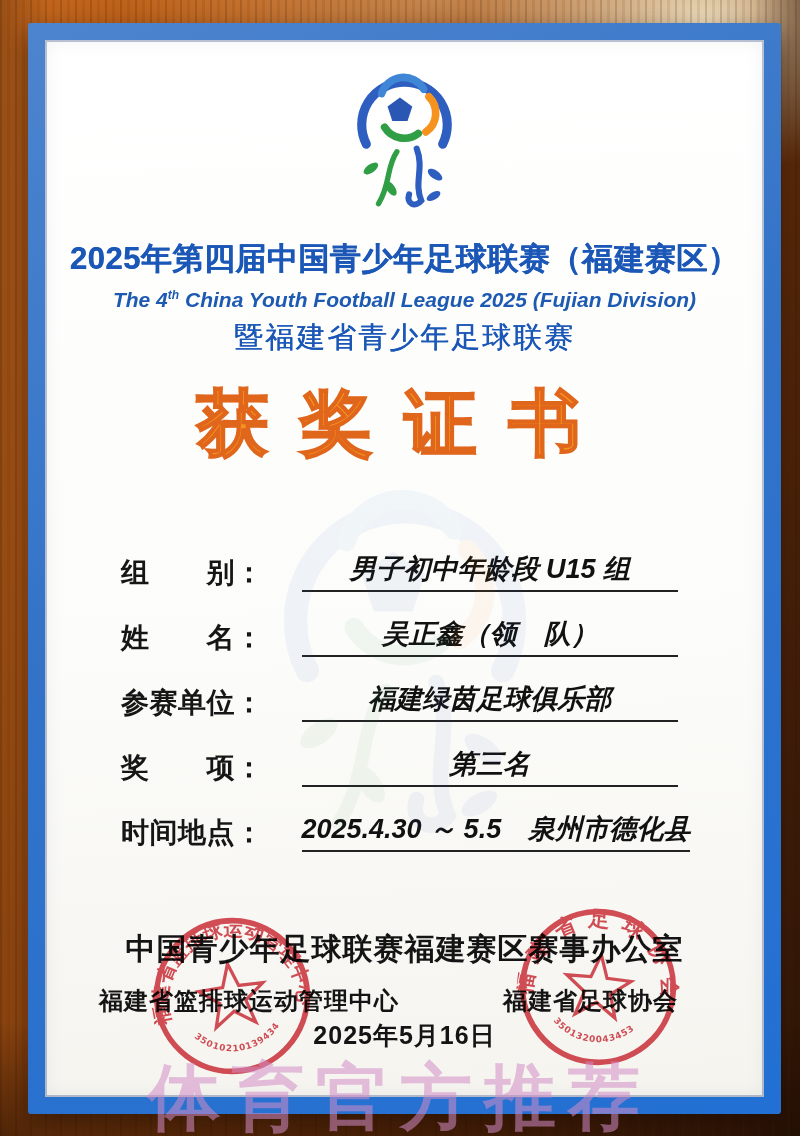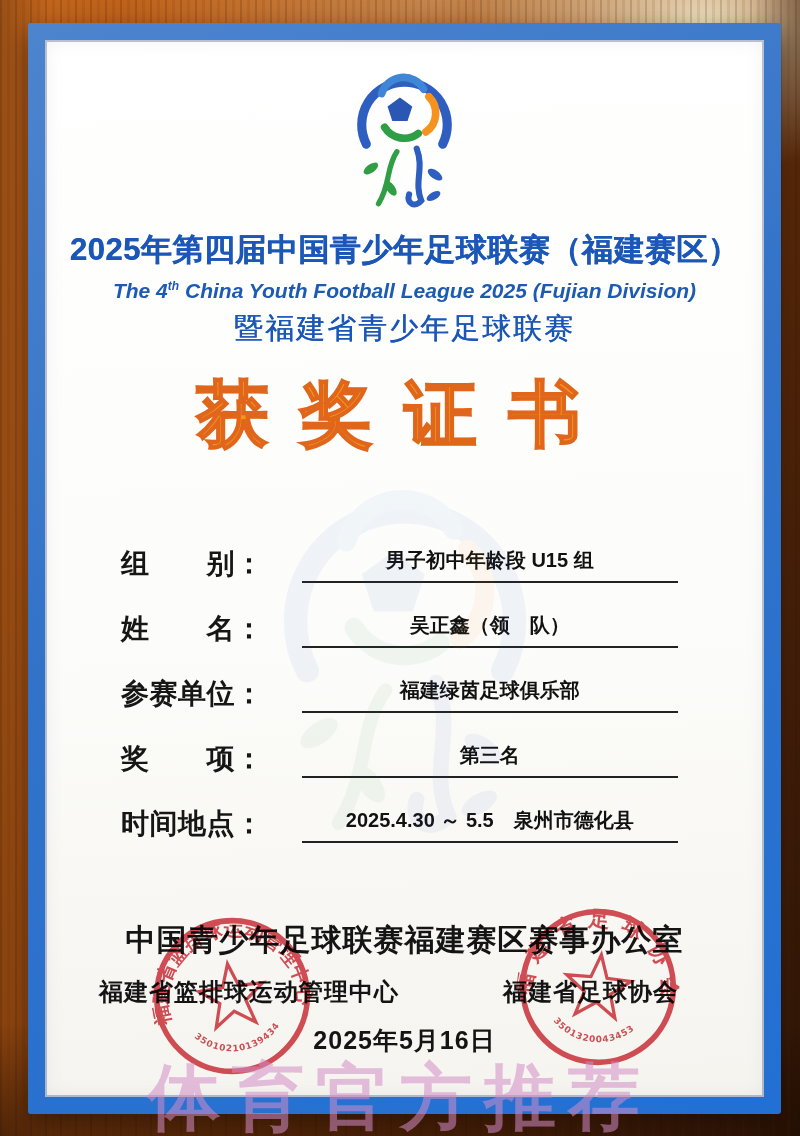--- a/index.html
+++ b/index.html
@@ -29,21 +29,21 @@
     background:linear-gradient(178deg,#ffffff 0%,#fcfcfa 55%,#f5f4ef 100%);
     box-shadow:inset 0 0 0 2px rgba(22,48,110,.28), inset 0 0 18px rgba(120,130,150,.12);
   }
   
   .paper-watermark{
     position:absolute;left:50%;top:400px;transform:translateX(-50%);
     width:430px;height:430px;opacity:.055;pointer-events:none;
   }
   .logo{display:block;margin:14px auto 0;width:205px;height:168px;}
   .title-cn{
-    margin-top:8px;text-align:center;font-size:31px;line-height:40px;
+    margin-top:17px;text-align:center;font-size:31px;line-height:40px;
     font-weight:900;color:#1b57b6;letter-spacing:.5px;
     text-shadow:.4px 0 0 #1b57b6;
   }
   .title-en{
     margin-top:2px;text-align:center;font-size:21px;line-height:28px;
     font-style:italic;font-weight:bold;color:#1d5ab2;
   }
   .title-en sup{font-size:12px;}
   .subtitle-cn{
     margin-top:4px;text-align:center;font-size:29px;line-height:38px;
@@ -57,30 +57,30 @@
     text-shadow:0 0 1px #e0661c;
   }
   .fields{margin:86px 86px 0 76px;}
   .field-row{display:flex;align-items:flex-end;height:40px;margin-bottom:25px;gap:32px;}
   .field-label{
     flex:0 0 auto;font-size:28px;font-weight:bold;color:#161616;
     letter-spacing:.5px;line-height:38px;white-space:pre;
   }
   .field-line{
     flex:1 1 auto;margin-left:6px;border-bottom:2px solid #222;
-    text-align:center;font-size:20px;font-weight:600;color:#111;
-    line-height:36px;padding-bottom:3px;white-space:pre;
+    text-align:center;font-size:27px;font-weight:600;color:#111;
+    line-height:36px;padding-bottom:3px;white-space:pre;font-style:italic;
   }
   .footer{margin-top:80px;}
   .footer-office{text-align:center;font-size:30px;line-height:34px;font-weight:600;color:#141414;letter-spacing:1px;}
   .footer-orgs{
     display:flex;justify-content:space-between;align-items:baseline;
     padding:0 86px 0 54px;margin-top:18px;font-size:24px;line-height:34px;font-weight:600;color:#141414;letter-spacing:1px;
   }
-  .footer-date{text-align:center;margin-top:14px;font-size:25px;line-height:34px;font-weight:600;color:#141414;letter-spacing:1px;}
+  .footer-date{text-align:center;font-size:25px;line-height:34px;font-weight:600;color:#141414;letter-spacing:1px;}
   .seal{position:absolute;width:162px;height:162px;opacity:.84;mix-blend-mode:multiply;}
   .seal-left{left:106px;top:875px;transform:rotate(-8deg);}
   .seal-right{left:472px;top:866px;transform:rotate(6deg);}
   .seal text{font-family:"DejaVu Sans","Liberation Sans",sans-serif;font-weight:bold;}
   .promo-watermark{
     position:absolute;left:50%;top:1050px;transform:translateX(-50%);
     font-family:"DejaVu Serif","Liberation Serif",serif;
     font-size:72px;font-weight:600;letter-spacing:12px;white-space:nowrap;
     color:rgba(210,140,198,.55);z-index:60;pointer-events:none;
   }

